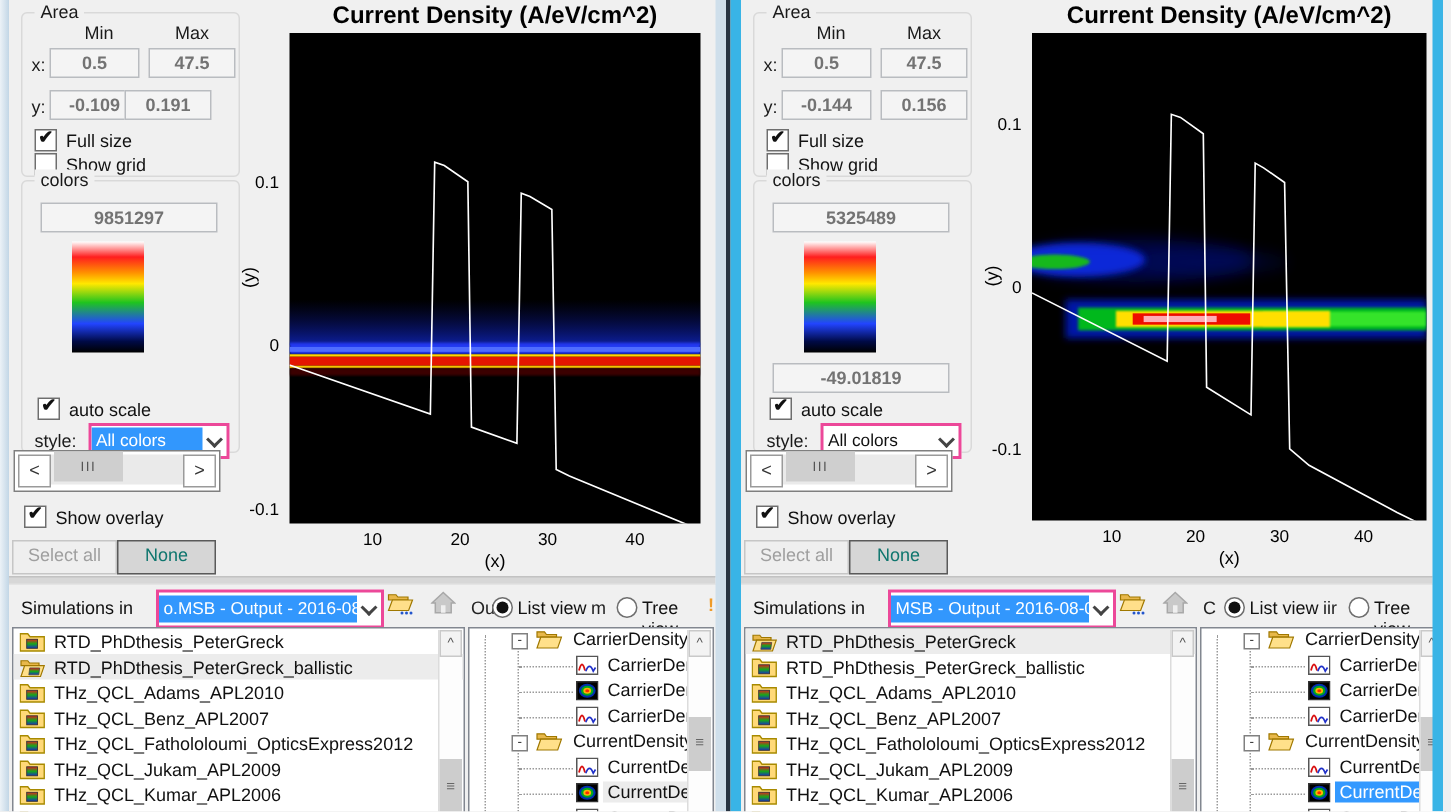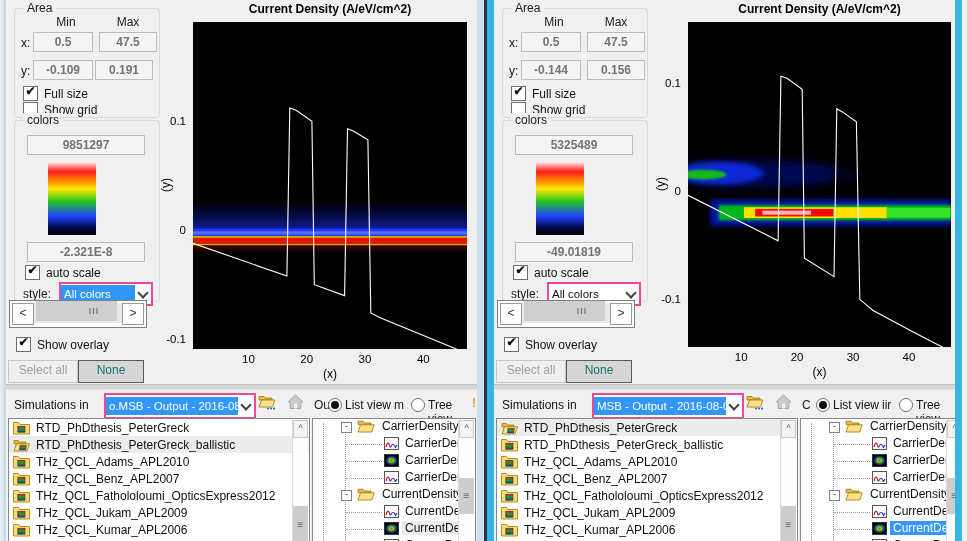--- a/index.html
+++ b/index.html
@@ -31,21 +31,21 @@
   .combo .ctext{flex:1;padding:0 3px;white-space:nowrap;overflow:hidden;font-size:11.5px;line-height:18px;}
   .combo .ctext.hl{background:#3297fd;color:#fff;}
   .combo .carrow{flex:none;width:16px;height:100%;display:flex;align-items:center;justify-content:center;}
   .chev{width:6px;height:6px;border-right:2px solid #444;border-bottom:2px solid #444;transform:rotate(45deg);margin-top:-3px;}
   
   .hscroll{position:absolute;left:3px;top:300px;width:136px;height:26px;background:#fff;border:1px solid #7f7f7f;}
   .hs-btn{position:absolute;top:2px;width:20px;height:20px;background:#fff;border:1px solid #9a9a9a;
           text-align:center;line-height:18px;font-size:12px;color:#333;}
   .hs-track{position:absolute;left:24px;right:24px;top:2px;height:20px;background:#eaeaea;}
   .hs-thumb{position:absolute;left:2px;top:0;width:46px;height:20px;background:#cfcfcf;
-            text-align:center;line-height:20px;font-size:9px;letter-spacing:1px;color:#555;padding-left:35px;}
+            text-align:center;line-height:20px;font-size:9px;letter-spacing:1px;color:#555;}
   
   .btn{position:absolute;height:21px;text-align:center;line-height:19px;}
   .btn-disabled{background:#efefef;border:1px solid #c6c6c6;color:#9f9f9f;}
   .btn-normal{background:#d6d6d6;border:1px solid #5a5a5a;color:#0f766e;}
   
   .splitter{position:absolute;left:0;top:384px;width:100%;height:4px;background:#d7d7d7;border-top:1px solid #c2c2c2;border-bottom:1px solid #e4e4e4;}
   
   .simlabel{position:absolute;left:8px;top:398px;}
   .simcombo{left:98px;top:393px;width:148px;height:22px;}
   .tool{position:absolute;top:394px;width:20px;height:17px;}
@@ -69,21 +69,21 @@
   .hstub{position:absolute;border-top:1px dotted #9a9a9a;height:0;}
   .expand{position:absolute;left:28px;top:3px;width:9px;height:9px;background:#fff;border:1px solid #808080;
           line-height:7px;text-align:center;font-size:9px;color:#333;}
   
   .vscroll{position:absolute;top:1px;right:1px;width:15px;bottom:0;background:#fdfdfd;border-left:1px solid #dcdcdc;}
   .vs-up{position:absolute;top:0;left:0;right:0;height:16px;background:#f3f3f3;border:1px solid #c9c9c9;
          text-align:center;line-height:14px;font-size:9px;color:#555;}
   .vs-thumb{position:absolute;left:0;right:0;background:#cdcdcd;text-align:center;color:#666;font-size:10px;}
   
   .plot-svg{position:absolute;left:0;top:0;pointer-events:none;}
-  .ptitle{position:absolute;top:2px;text-align:center;font-weight:bold;font-size:12px;color:#000;}
+  .ptitle{position:absolute;top:2px;text-align:center;font-weight:bold;font-size:16px;color:#000;}
   .pxlabel{position:absolute;text-align:center;color:#000;}
   .pylabel{position:absolute;width:30px;text-align:center;color:#000;transform:rotate(-90deg);}
 </style>
 </head>
 <body>
 
 <svg width="0" height="0" style="position:absolute">
   <defs>
     <linearGradient id="imgGrad" x1="0" y1="0" x2="0" y2="1">
       <stop offset="0" stop-color="#e02020"></stop>
@@ -141,38 +141,37 @@
 
   <div class="gbox" style="left:8px;top:8px;width:144px;height:108px;">
     <span class="gb-label">Area</span>
     <span class="hdr" style="left:24px;top:6px;width:54px;text-align:center;">Min</span>
     <span class="hdr" style="left:86px;top:6px;width:54px;text-align:center;">Max</span>
     <span class="hdr" style="left:6px;top:27px;">x:</span>
     <div class="field" style="left:18px;top:23px;width:58px;">0.5</div>
     <div class="field" style="left:84px;top:23px;width:56px;">47.5</div>
     <span class="hdr" style="left:6px;top:55px;">y:</span>
     <div class="field" style="left:18px;top:51px;width:58px;">-0.109</div>
-    <div class="field" style="left:80px;top:51px;width:56px;">0.191</div>
+    <div class="field" style="left:68px;top:51px;width:56px;">0.191</div>
     <div class="cbrow" style="left:8px;top:77px;">
       <span class="cb">
             <span class="tick">✔</span>
           </span>
       <span>Full size</span>
     </div>
     <div class="cbrow" style="left:8px;top:93px;">
       <span class="cb"></span>
       <span>Show grid</span>
     </div>
   </div>
 
   <div class="gbox" style="left:8px;top:120px;width:144px;height:180px;">
     <span class="gb-label">colors</span>
     <div class="field" style="left:12px;top:14px;width:116px;">9851297</div>
     <div class="grad" style="top:40px;"></div>
-    <div class="field" style="left:12px;top:121px;width:116px;">-2.321E-8</div>
     <div class="cbrow" style="left:10px;top:144px;">
       <span class="cb">
             <span class="tick">✔</span>
           </span>
       <span>auto scale</span>
     </div>
     <span class="hdr" style="left:8px;top:166px;">style:</span>
     <div class="combo" style="left:44px;top:161px;width:90px;">
       <span class="ctext hl">All colors</span>
       <span class="carrow">

